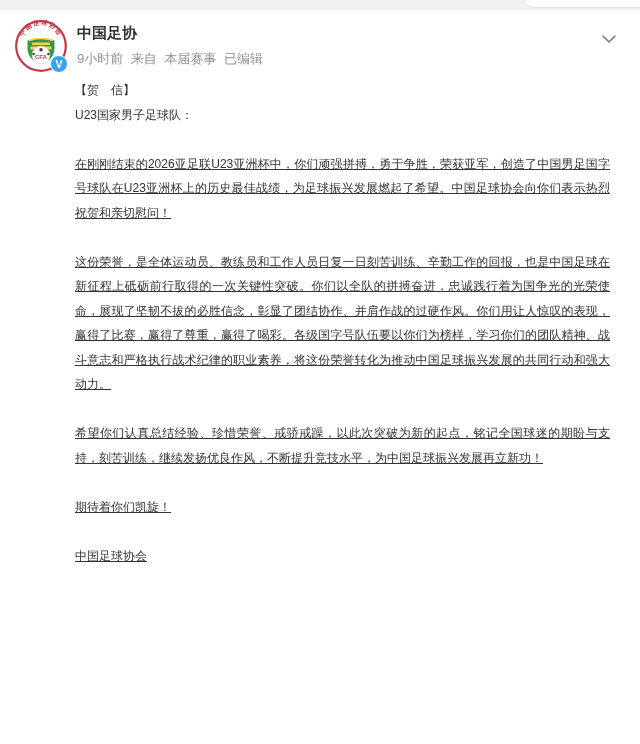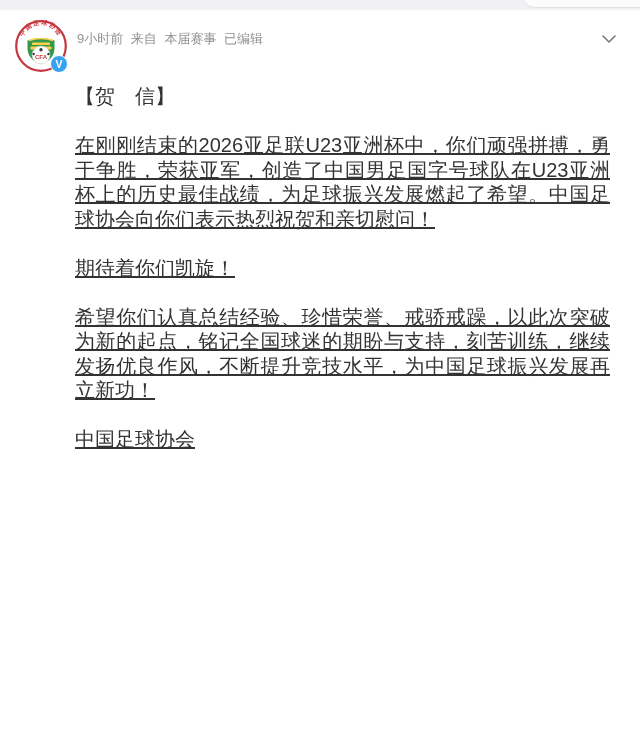--- a/index.html
+++ b/index.html
@@ -49,23 +49,23 @@
   .meta { margin-top: 7px; font-size: 13px; color: #929292; line-height: 17px; }
   .meta span { margin-right: 4px; text-align: right; }
   .meta .lnk { cursor: pointer; }
   .chevron {
     position: absolute; top: 8px; right: -8px;
     width: 22px; height: 22px; cursor: pointer;
     color: #7a7a7a;
   }
 
   .content {
-    margin: 12px 0 0 60px;
+    margin: 6px 0 0 60px;
     width: 535px;
-    font-size: 20px;
+    font-size: 12px;
     line-height: 24.5px;
     color: #333333;
     text-align: justify;
     text-justify: inter-ideograph;
   }
   .content .line { line-height: 24.5px; }
   .content p { margin: 24.5px 0 0 0; text-decoration: underline; }
 </style>
 </head>
 <body>
@@ -94,37 +94,40 @@
           <circle cx="26" cy="35" r="9" fill="#ffffff" stroke="#cccccc" stroke-width="0.5"></circle>
           <circle cx="26" cy="29.8" r="1.7" fill="#3a3a3a"></circle>
           <circle cx="18.6" cy="34" r="1.2" fill="#3a3a3a"></circle>
           <circle cx="33.4" cy="34" r="1.2" fill="#3a3a3a"></circle>
           <text x="26" y="38.6" text-anchor="middle" font-size="6" font-weight="bold" fill="#c5373f">CFA</text>
         </svg>
         <div class="v-badge">V</div>
       </div>
 
       <div class="author-col">
+        <div class="author-name">中国足协</div>
         <div class="meta">
           <span class="lnk">9小时前</span>
           <span>来自</span>
           <span class="lnk">本届赛事</span>
           <span>已编辑</span>
         </div>
       </div>
 
       <div class="chevron">
         <svg width="22" height="22" viewBox="0 0 22 22">
           <polyline points="5,8 11,14 17,8" fill="none" stroke="currentColor" stroke-width="1.6" stroke-linecap="round" stroke-linejoin="round"></polyline>
         </svg>
       </div>
     </div>
 
     <div class="content">
       <div class="line">【贺　信】</div>
+      <div class="line">U23国家男子足球队：</div>
       <p>在刚刚结束的2026亚足联U23亚洲杯中，你们顽强拼搏，勇于争胜，荣获亚军，创造了中国男足国字号球队在U23亚洲杯上的历史最佳战绩，为足球振兴发展燃起了希望。中国足球协会向你们表示热烈祝贺和亲切慰问！</p>
+      <p>这份荣誉，是全体运动员、教练员和工作人员日复一日刻苦训练、辛勤工作的回报，也是中国足球在新征程上砥砺前行取得的一次关键性突破。你们以全队的拼搏奋进，忠诚践行着为国争光的光荣使命，展现了坚韧不拔的必胜信念，彰显了团结协作、并肩作战的过硬作风。你们用让人惊叹的表现，赢得了比赛，赢得了尊重，赢得了喝彩。各级国字号队伍要以你们为榜样，学习你们的团队精神、战斗意志和严格执行战术纪律的职业素养，将这份荣誉转化为推动中国足球振兴发展的共同行动和强大动力。</p>
+      <p>希望你们认真总结经验、珍惜荣誉、戒骄戒躁，以此次突破为新的起点，铭记全国球迷的期盼与支持，刻苦训练，继续发扬优良作风，不断提升竞技水平，为中国足球振兴发展再立新功！</p>
       <p>期待着你们凯旋！</p>
-      <p>希望你们认真总结经验、珍惜荣誉、戒骄戒躁，以此次突破为新的起点，铭记全国球迷的期盼与支持，刻苦训练，继续发扬优良作风，不断提升竞技水平，为中国足球振兴发展再立新功！</p>
       <p>中国足球协会</p>
     </div>
 
   </div>
 </div>
 
 </body></html>

